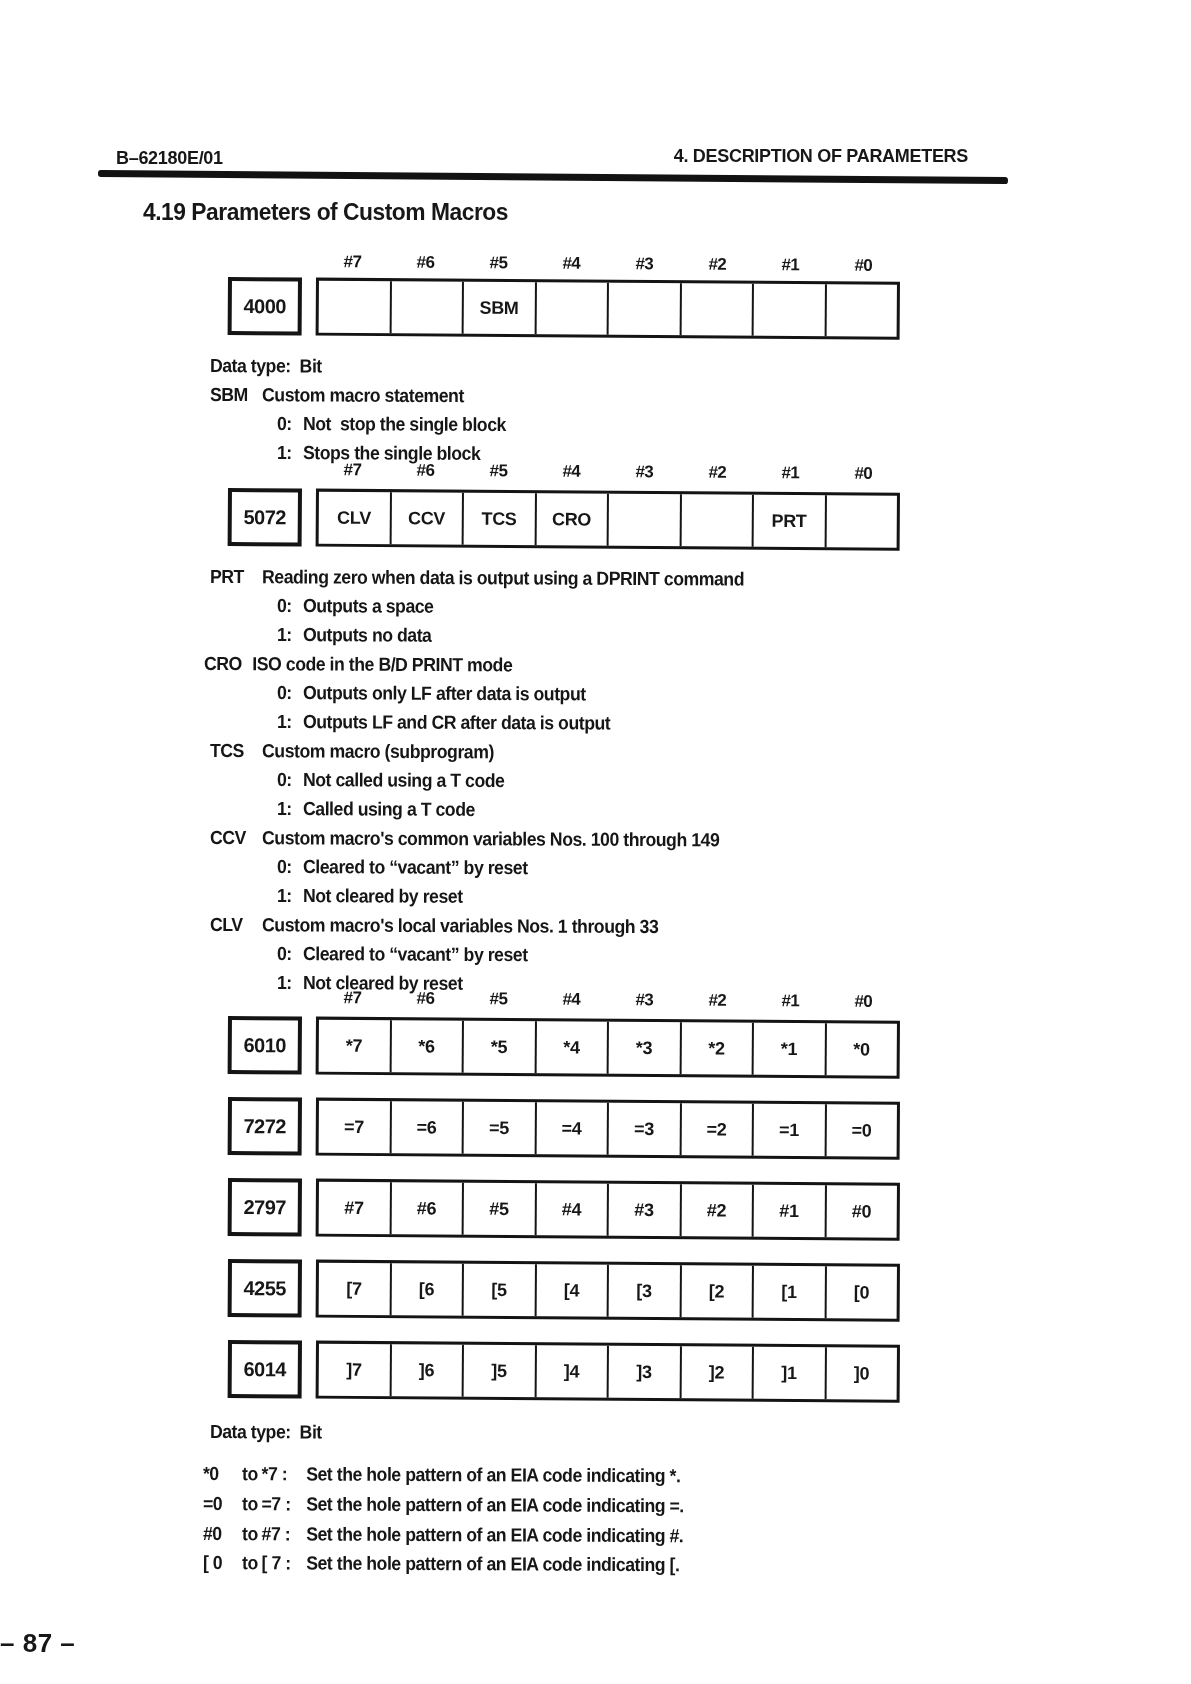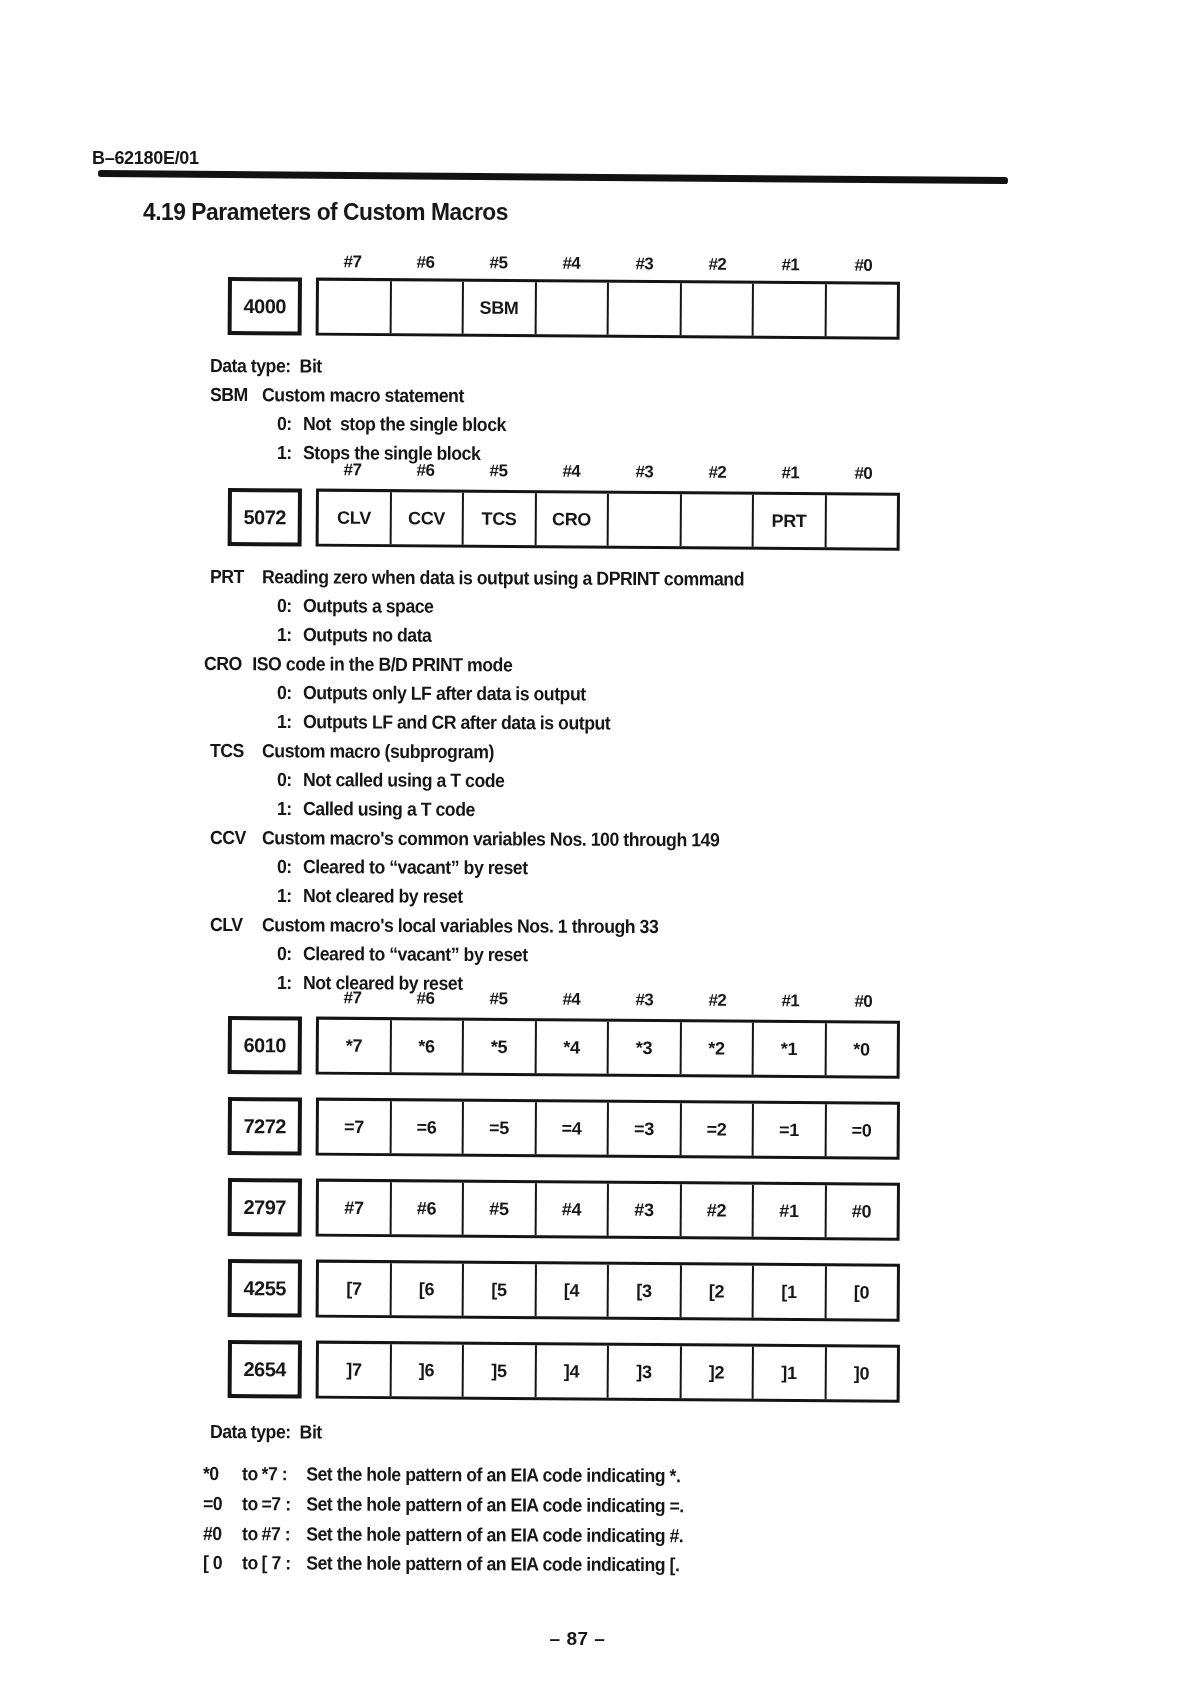--- a/index.html
+++ b/index.html
@@ -1,21 +1,21 @@
 <!DOCTYPE html>
 <html><head>
 <meta charset="utf-8">
 <style>
   html,body{margin:0;padding:0;background:#ffffff;}
   .page{
     position:relative;width:1191px;height:1684px;background:#ffffff;
     font-family:"Liberation Sans", sans-serif;color:#171717;overflow:hidden;
   }
   
-  .hdr-left{position:absolute;left:92px;top:148px;font-size:18px;font-weight:700;letter-spacing:-0.3px;}
+  .hdr-left{position:absolute;left:116px;top:148px;font-size:18px;font-weight:700;letter-spacing:-0.3px;}
   .hdr-right{position:absolute;left:560px;top:146px;width:408px;text-align:right;font-size:18px;font-weight:700;letter-spacing:-0.3px;}
   .hdr-rule{position:absolute;left:98px;top:170px;width:910px;height:7px;background:#121212;border-radius:3px;transform:rotate(0.45deg);transform-origin:0 50%;}
   .sec-title{position:absolute;left:143px;top:198px;font-size:24px;font-weight:700;letter-spacing:-0.5px;transform:scaleX(0.95);transform-origin:0 0;white-space:pre;}
   
   .bitlabels{position:absolute;left:316px;width:584px;display:flex;transform:rotate(0.4deg);transform-origin:0 0;}
   .bitlabels span{flex:1;text-align:center;font-size:17px;font-weight:700;letter-spacing:-0.5px;}
   .ptable{position:absolute;left:228px;width:672px;height:58px;transform:rotate(0.4deg);transform-origin:0 0;}
   .pnum{position:absolute;left:0;top:0;width:74px;height:58px;border:4px solid #141414;box-sizing:border-box;
         display:flex;align-items:center;justify-content:center;font-size:20px;font-weight:700;letter-spacing:-0.5px;}
   .bitrow{position:absolute;left:88px;top:0;width:584px;height:58px;border:3px solid #141414;box-sizing:border-box;display:flex;}
@@ -23,28 +23,29 @@
         font-size:18px;font-weight:700;letter-spacing:-0.3px;white-space:pre;}
   .bitrow .cell:first-child{border-left:none;}
   
   .tline{position:absolute;font-size:19px;font-weight:700;letter-spacing:-0.5px;line-height:22px;white-space:pre;
          display:flex;align-items:baseline;transform:scaleX(0.93) rotate(0.25deg);transform-origin:0 0;color:#161616;}
   .code{display:inline-block;width:56px;}
   .onum{display:inline-block;width:28px;}
   .nfrom{display:inline-block;width:42px;}
   .nword{display:inline-block;width:21px;}
   .nto{display:inline-block;width:48px;}
-  .pageno{position:absolute;left:0;top:1628px;width:1155px;text-align:center;font-size:19px;font-weight:700;letter-spacing:0.5px;}
+  .pageno{position:absolute;left:0;top:1628px;width:1155px;text-align:left;font-size:26px;font-weight:700;letter-spacing:0.5px;}
 </style>
 </head>
 <body>
 
 <div class="page">
 
   <div class="hdr-left">B–62180E/01</div>
+  <div class="hdr-right">4. DESCRIPTION OF PARAMETERS</div>
   <div class="hdr-rule"></div>
   <div class="sec-title">4.19 Parameters of Custom Macros</div>
 
   <div class="bitlabels" style="top:252px">
     <span>#7</span>
     <span>#6</span>
     <span>#5</span>
     <span>#4</span>
     <span>#3</span>
     <span>#2</span>
@@ -231,21 +232,21 @@
       <div class="cell">[5</div>
       <div class="cell">[4</div>
       <div class="cell">[3</div>
       <div class="cell">[2</div>
       <div class="cell">[1</div>
       <div class="cell">[0</div>
     </div>
   </div>
 
   <div class="ptable" style="top:1340px">
-    <div class="pnum">2654</div>
+    <div class="pnum">6014</div>
     <div class="bitrow">
       <div class="cell">]7</div>
       <div class="cell">]6</div>
       <div class="cell">]5</div>
       <div class="cell">]4</div>
       <div class="cell">]3</div>
       <div class="cell">]2</div>
       <div class="cell">]1</div>
       <div class="cell">]0</div>
     </div>

